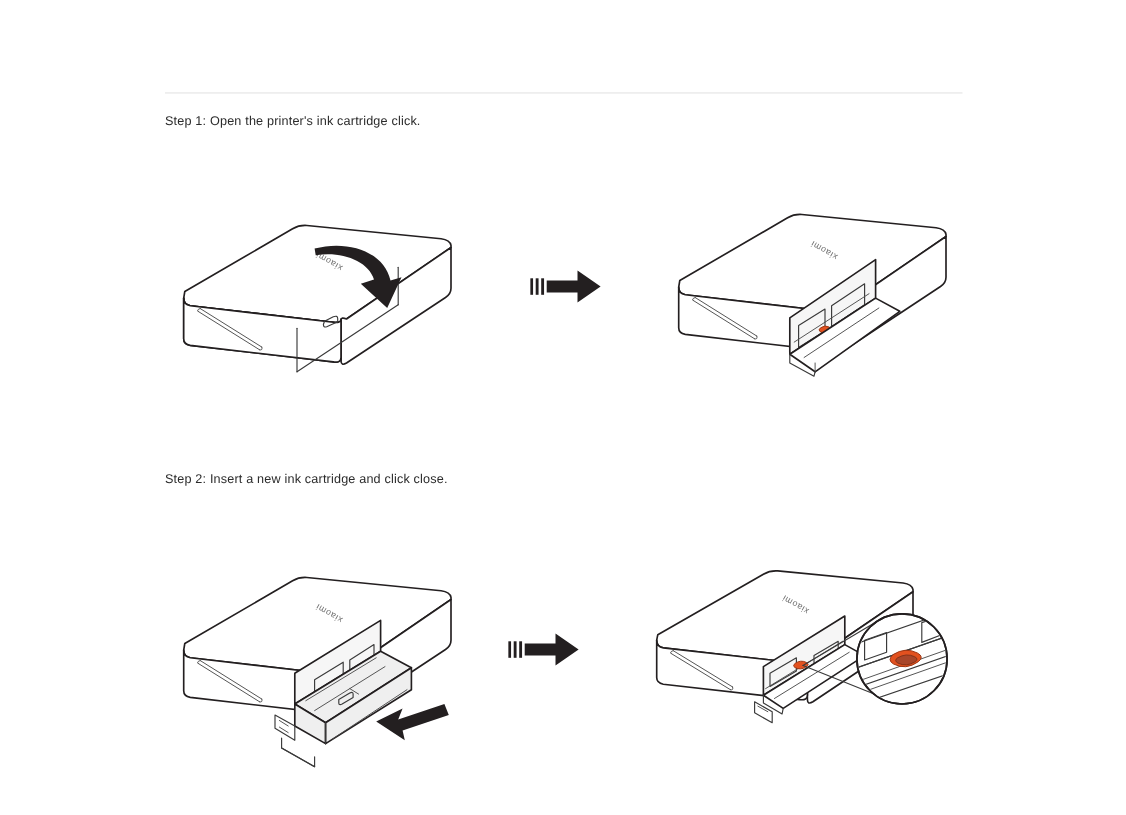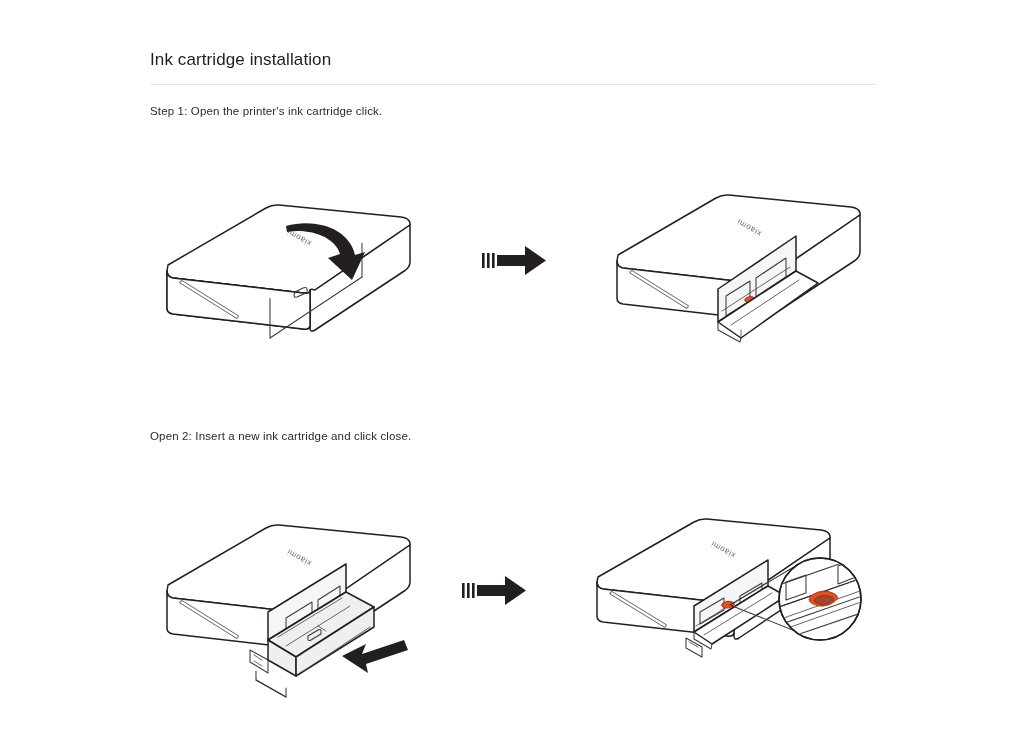--- a/index.html
+++ b/index.html
@@ -98,21 +98,20 @@
     font-family: "Liberation Sans", "DejaVu Sans", sans-serif;
     font-size: 8px;
     letter-spacing: 0.6px;
   }
 </style>
 </head>
 <body>
 
 <div class="page">
 
-  <h1 id="page-title">Ink cartridge installation</h1>
   <div id="title-divider"></div>
 
   <div class="step-label" id="step-1-label">Step 1: Open the printer's ink cartridge click.</div>
 
   <div class="figure-row" id="figure-row-1">
 
     <div class="panel" id="panel-step1-closed">
       <svg width="290" height="200" viewBox="0 0 290 200">
 
         <path class="ink body-fill" d="M18 95 L116 38 Q122 34.5 129 35 L251 47 Q259 48 260 53 L260 55 L165 120 Q160 123.5 153 123 L23 108 Q17 107 17 101 Z"></path>
@@ -179,21 +178,21 @@
         <path class="ink body-fill" d="M118 152 L196 101 L218 113 L141 168 Z"></path>
         <path class="ink-hair" d="M131 155 L199 110"></path>
         <path class="ink-hair" d="M141 168 L141 160"></path>
         <path class="ink-thin" d="M118 152 L118 160 L140 172 L141 168"></path>
 
         <text class="logo-text" transform="translate(162,62) rotate(-150)">xiaomi</text>
       </svg>
     </div>
   </div>
 
-  <div class="step-label" id="step-2-label">Open 2: Insert a new ink cartridge and click close.</div>
+  <div class="step-label" id="step-2-label">Step 2: Insert a new ink cartridge and click close.</div>
 
   <div class="figure-row" id="figure-row-2">
 
     <div class="panel" id="panel-step2-insert">
       <svg width="290" height="210" viewBox="0 0 290 210">
 
         <path class="ink body-fill" d="M18 85 L116 28 Q122 24.5 129 25 L251 37 Q259 38 260 43 L260 45 L165 110 Q160 113.5 153 113 L23 98 Q17 97 17 91 Z"></path>
 
         <path class="ink body-fill" d="M260 45 L260 82 Q260 87 255 90.5 L165 150 Q160 153 160 148 L160 111 Q160 108 165 110 Z"></path>
 

